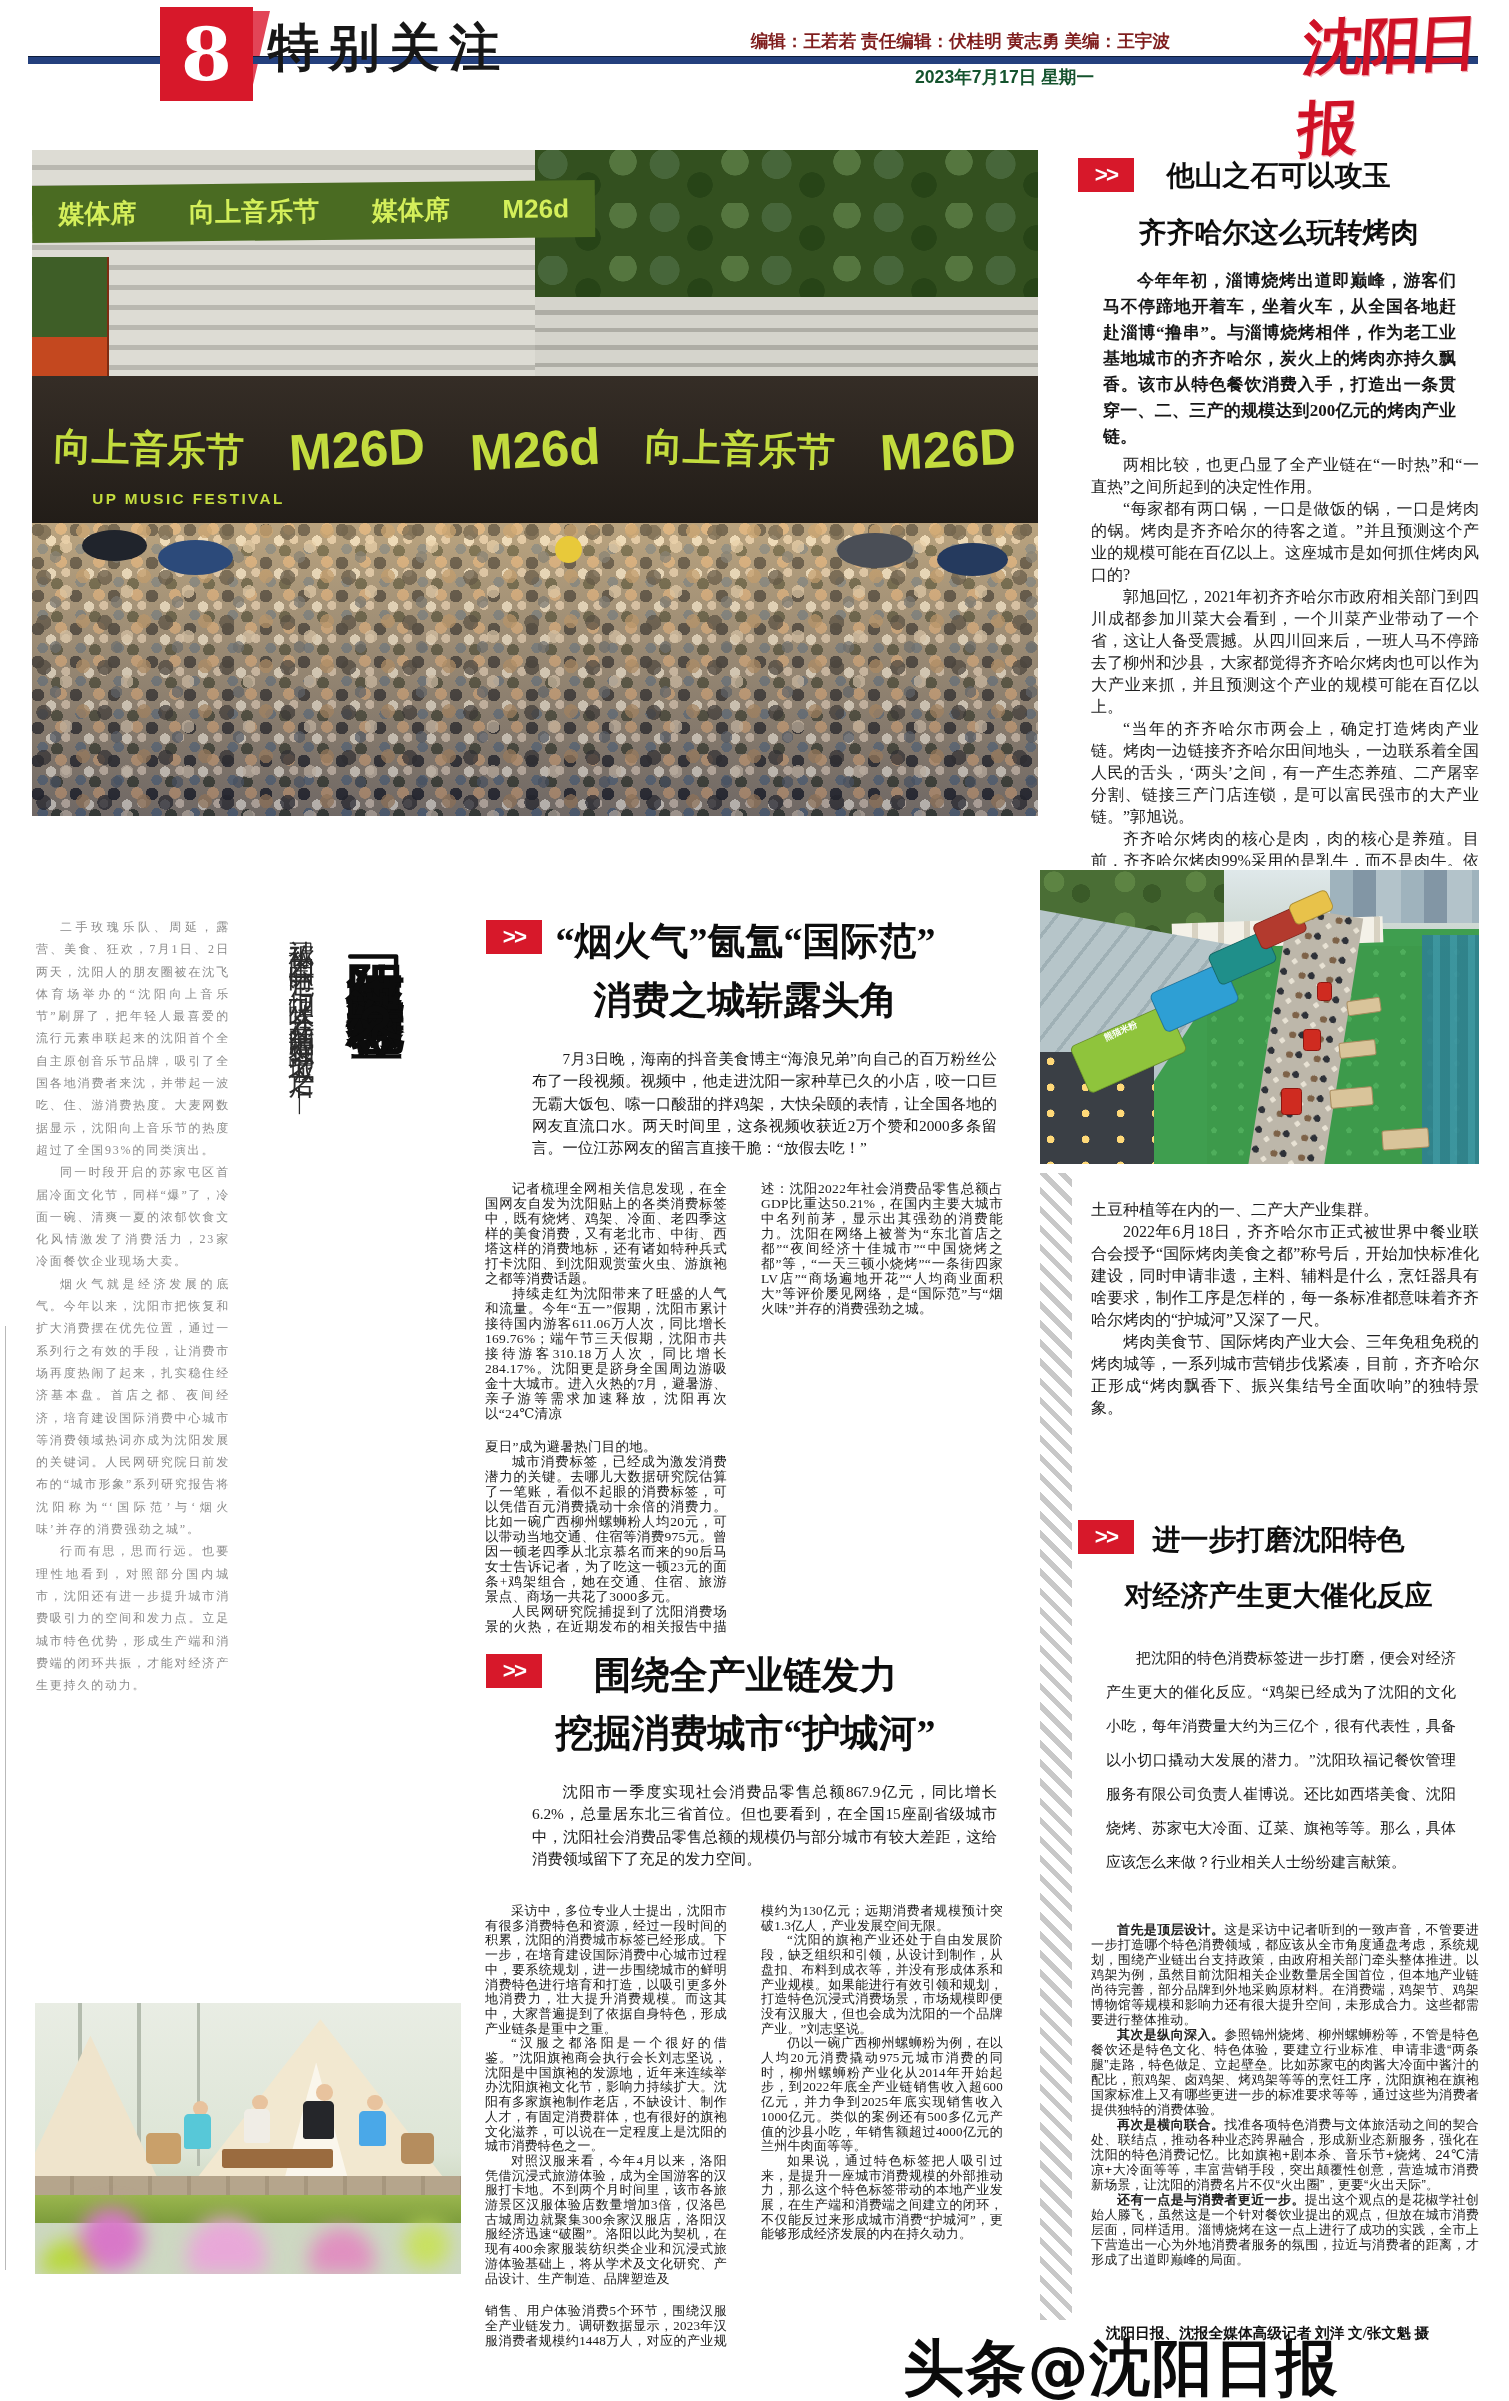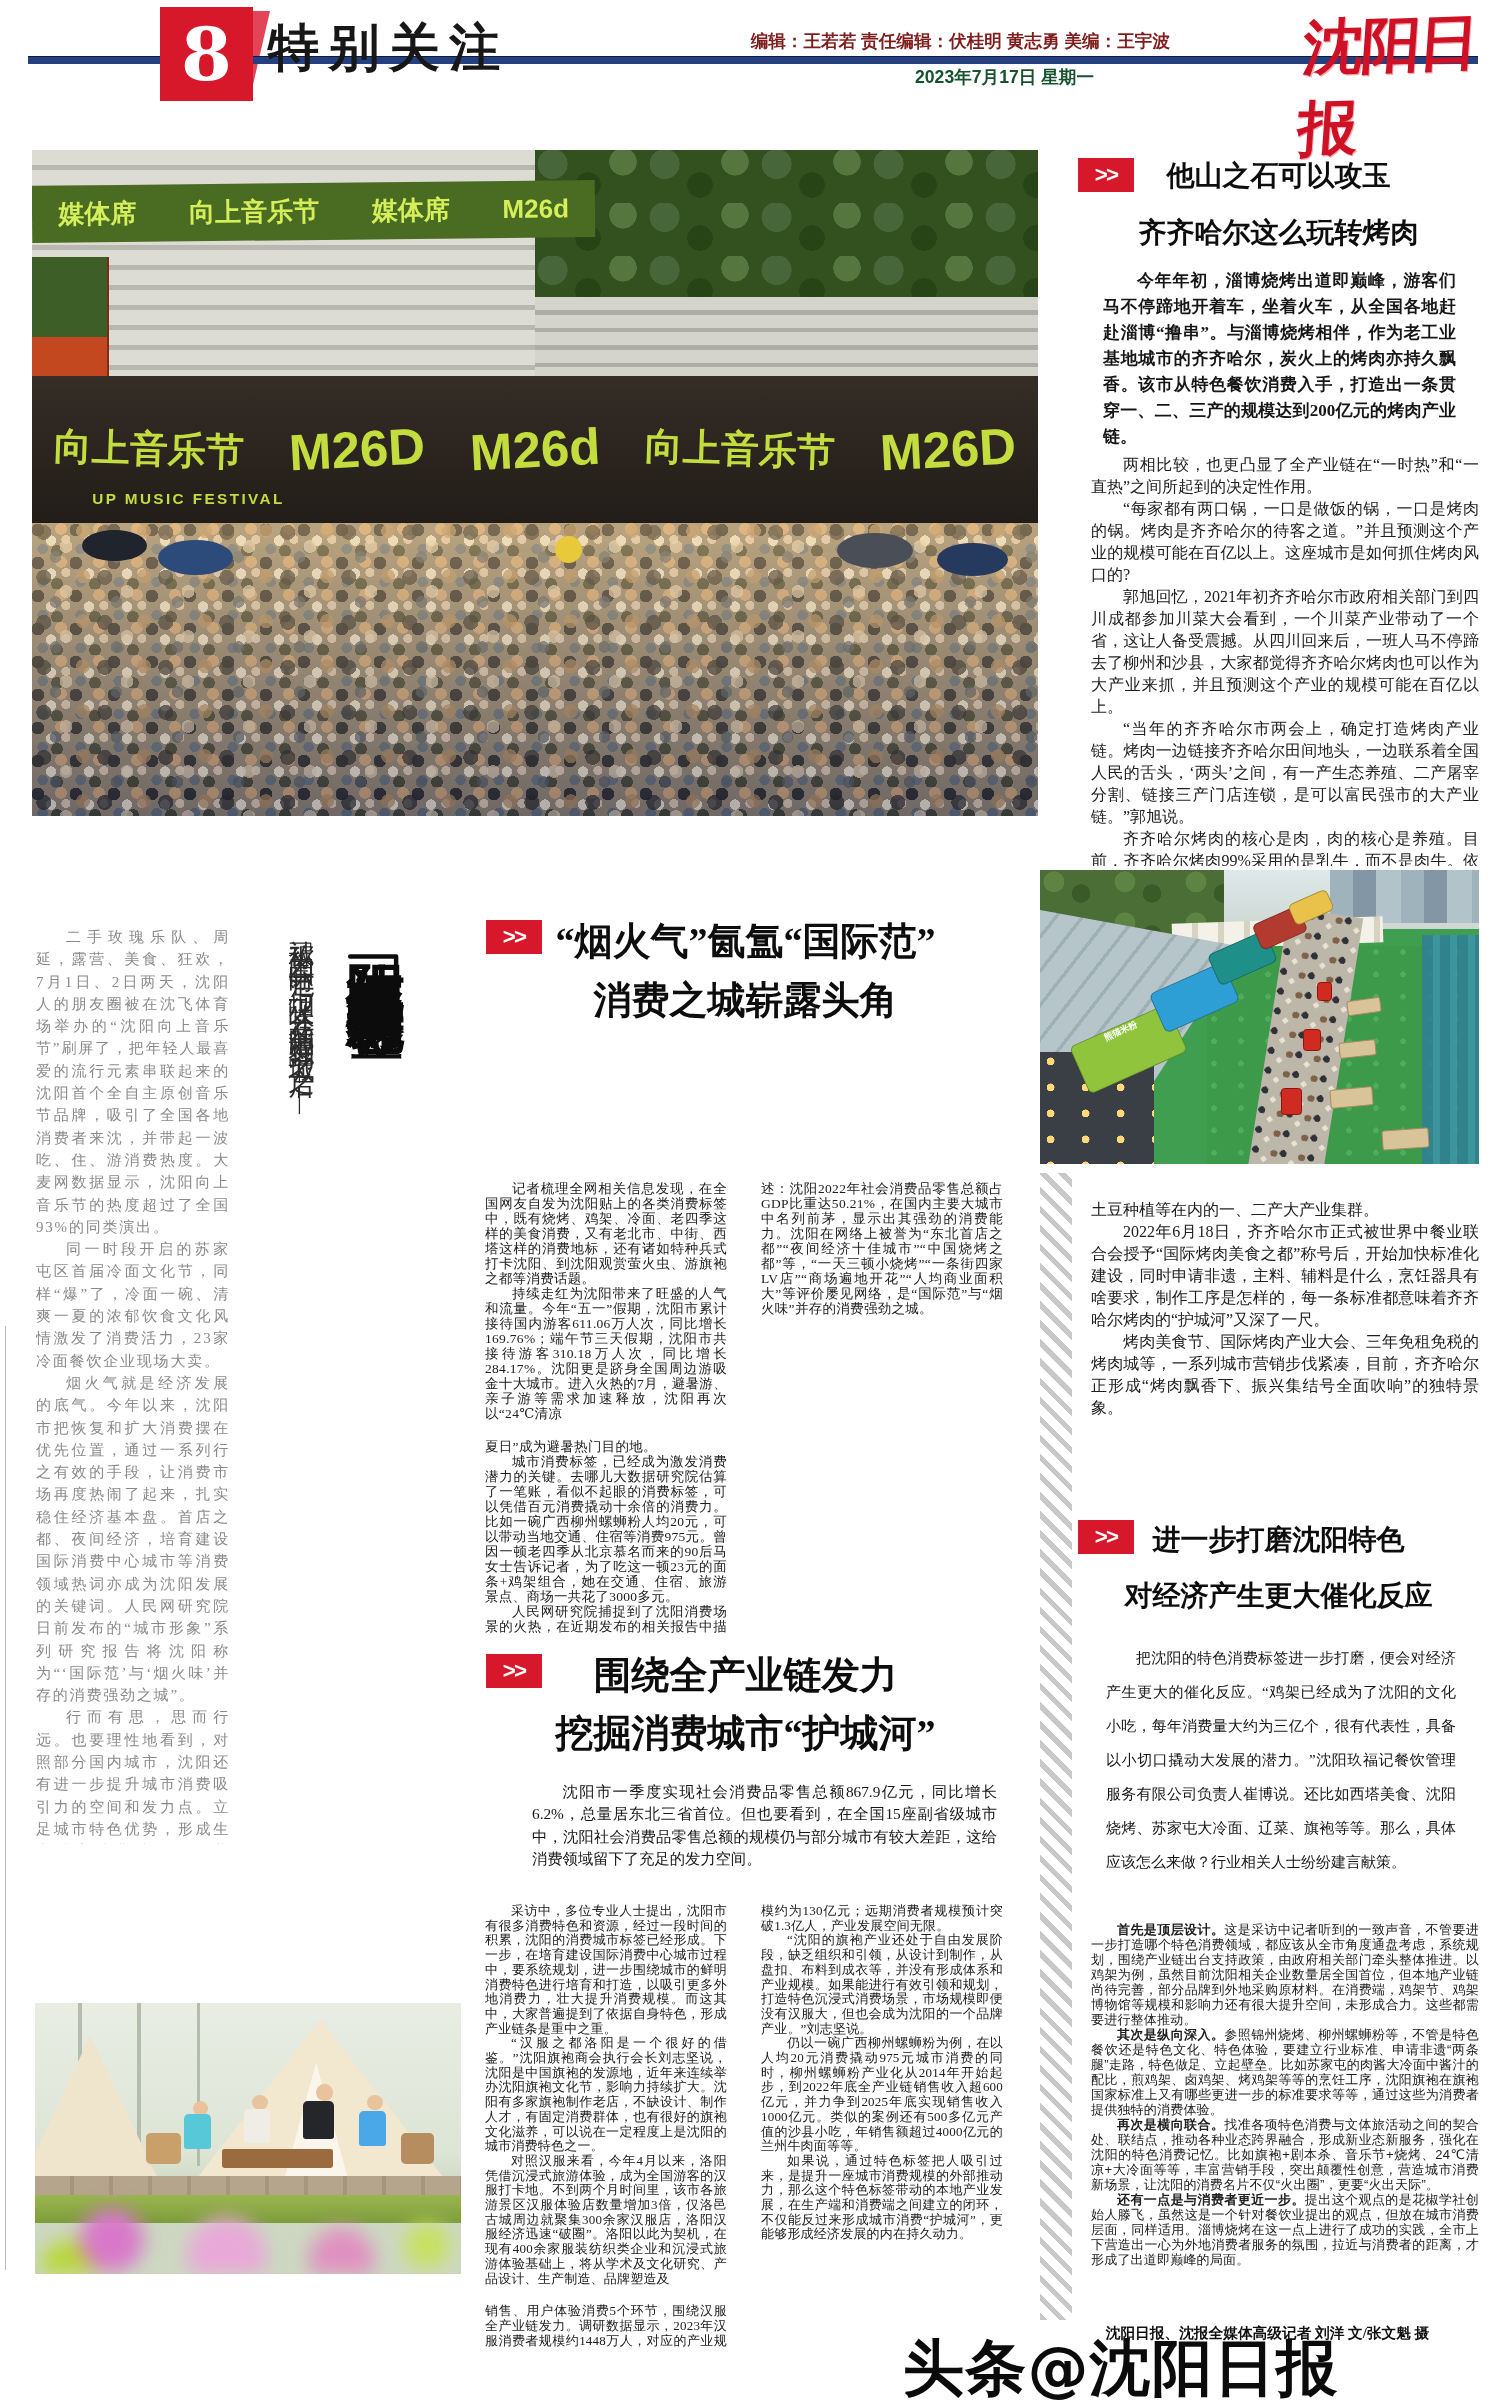--- a/index.html
+++ b/index.html
@@ -62,22 +62,22 @@
        radial-gradient(circle 6.5px at 34px 23.5px,#e3d4c0 97%,transparent),
        radial-gradient(circle 7px at 51px 8.2px,#b08a62 97%,transparent),
        radial-gradient(circle 5.9px at 23.5px 34px,#47566a 97%,transparent);
      background-size:61px 45px;}
   .p1-glow{left:0;top:56%;width:100%;height:44%;
      background:linear-gradient(180deg,rgba(255,214,140,.4),rgba(35,35,55,.28));}
   .umbrella{border-radius:50%;}
   .balloon{left:52%;top:58%;width:27px;height:27px;border-radius:50%;background:#e8c93a;}
 
   
-  .left-intro{left:36px;top:916px;width:194px;height:918px;color:#8a8a8a;font-size:15px;
-     line-height:22.3px;letter-spacing:1.8px;text-align:justify;overflow:hidden;margin-top:10px;}
+  .left-intro{left:36px;top:916px;width:194px;height:918px;color:#8a8a8a;font-size:12px;
+     line-height:22.3px;letter-spacing:1.8px;text-align:justify;overflow:hidden;}
   .left-intro p{margin:0;text-indent:2em;}
   .left-rule{left:4.7px;top:1326px;width:1.8px;height:944px;background:#b9b9b9;}
 
   
   .vert{writing-mode:vertical-rl;text-orientation:mixed;}
   .main-sub{left:263px;top:919px;width:56px;height:882px;font-size:26px;letter-spacing:5.3px;
      color:#2b2b2b;font-weight:500;}
   .main-title{left:327px;top:916px;width:87px;height:900px;font-size:58px;font-weight:900;
      color:#0c0c0c;letter-spacing:3.5px;font-family:"Liberation Serif","DejaVu Serif",serif;}
 
@@ -218,20 +218,23 @@
     <p>烟火气就是经济发展的底气。今年以来，沈阳市把恢复和扩大消费摆在优先位置，通过一系列行之有效的手段，让消费市场再度热闹了起来，扎实稳住经济基本盘。首店之都、夜间经济，培育建设国际消费中心城市等消费领域热词亦成为沈阳发展的关键词。人民网研究院日前发布的“城市形象”系列研究报告将沈阳称为“‘国际范’与‘烟火味’并存的消费强劲之城”。</p>
     <p>行而有思，思而行远。也要理性地看到，对照部分国内城市，沈阳还有进一步提升城市消费吸引力的空间和发力点。立足城市特色优势，形成生产端和消费端的闭环共振，才能对经济产生更持久的动力。</p>
   </div>
 
   <div class="abs vert main-sub">被称为「国际范」与「烟火味」并存的消费强劲之城」之后——</div>
   <div class="abs vert main-title">沈阳如何升级「消费特色标签」？</div>
 
   <div class="abs marker" style="left:486px;top:920px;">&gt;&gt;</div>
   <div class="abs hl hl-mid" style="top:913px;">“烟火气”氤氲“国际范”</div>
   <div class="abs hl hl-mid" style="top:972px;">消费之城崭露头角</div>
+  <div class="abs lead a2-lead">
+    <p>7月3日晚，海南的抖音美食博主“海浪兄弟”向自己的百万粉丝公布了一段视频。视频中，他走进沈阳一家种草已久的小店，咬一口巨无霸大饭包、嗦一口酸甜的拌鸡架，大快朵颐的表情，让全国各地的网友直流口水。两天时间里，这条视频收获近2万个赞和2000多条留言。一位江苏网友的留言直接干脆：“放假去吃！”</p>
+  </div>
   <div class="abs bodytxt cols2 a2-body">
     <p>记者梳理全网相关信息发现，在全国网友自发为沈阳贴上的各类消费标签中，既有烧烤、鸡架、冷面、老四季这样的美食消费，又有老北市、中街、西塔这样的消费地标，还有诸如特种兵式打卡沈阳、到沈阳观赏萤火虫、游旗袍之都等消费话题。</p>
     <p>持续走红为沈阳带来了旺盛的人气和流量。今年“五一”假期，沈阳市累计接待国内游客611.06万人次，同比增长169.76%；端午节三天假期，沈阳市共接待游客310.18万人次，同比增长284.17%。沈阳更是跻身全国周边游吸金十大城市。进入火热的7月，避暑游、亲子游等需求加速释放，沈阳再次以“24℃清凉</p>
     <p class="cont">夏日”成为避暑热门目的地。</p>
     <p>城市消费标签，已经成为激发消费潜力的关键。去哪儿大数据研究院估算了一笔账，看似不起眼的消费标签，可以凭借百元消费撬动十余倍的消费力。比如一碗广西柳州螺蛳粉人均20元，可以带动当地交通、住宿等消费975元。曾因一顿老四季从北京慕名而来的90后马女士告诉记者，为了吃这一顿23元的面条+鸡架组合，她在交通、住宿、旅游景点、商场一共花了3000多元。</p>
     <p>人民网研究院捕捉到了沈阳消费场景的火热，在近期发布的相关报告中描述：沈阳2022年社会消费品零售总额占GDP比重达50.21%，在国内主要大城市中名列前茅，显示出其强劲的消费能力。沈阳在网络上被誉为“东北首店之都”“夜间经济十佳城市”“中国烧烤之都”等，“一天三顿小烧烤”“一条街四家LV店”“商场遍地开花”“人均商业面积大”等评价屡见网络，是“国际范”与“烟火味”并存的消费强劲之城。</p>
   </div>
 
   <div class="abs marker" style="left:486px;top:1654px;">&gt;&gt;</div>
   <div class="abs hl hl-mid" style="top:1647px;">围绕全产业链发力</div>

